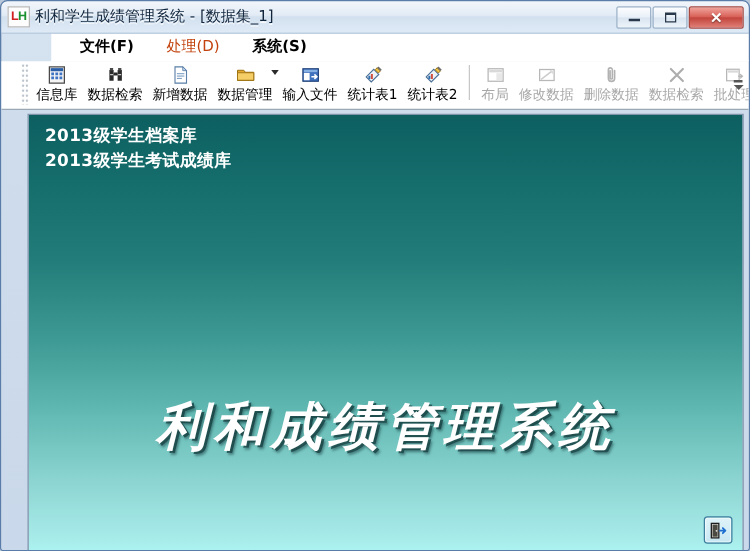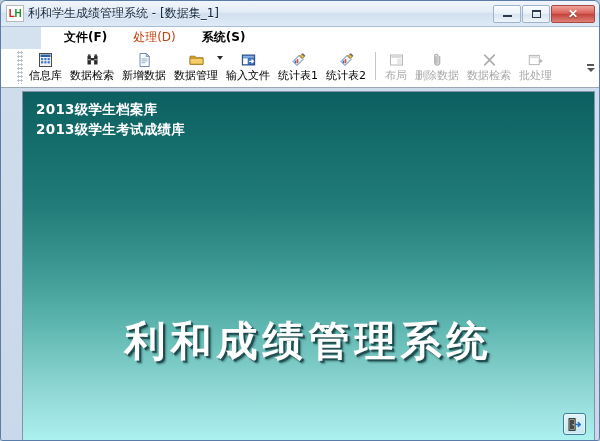--- a/index.html
+++ b/index.html
@@ -242,20 +242,21 @@
 
   #watermark {
     position: absolute;
     top: 222px;
     left: 0;
     width: 100%;
     text-align: center;
     font-family: "DejaVu Serif", "Liberation Serif", serif;
     font-size: 41px;
     font-weight: bold;
+    font-style: italic;
     letter-spacing: 5px;
     color: #ffffff;
     text-shadow:
        2px 2px 0 rgba(20,60,62,0.75),
        3px 3px 2px rgba(10,45,48,0.45);
     white-space: nowrap;
     user-select: none;
     pointer-events: none;
   }
 
@@ -393,20 +394,28 @@
 
     <div class="tb-btn disabled">
       <svg class="tb-icon" viewBox="0 0 16 16">
         <rect x="2" y="3" width="12" height="10" fill="#ffffff" stroke="#555" stroke-width="1"></rect>
         <rect x="2.9" y="3.9" width="10.2" height="2" fill="#8fa8c0"></rect>
         <rect x="8.6" y="6.6" width="4.5" height="5.5" fill="#b9c9d9"></rect>
       </svg>
       <span class="tb-label">布局</span>
     </div>
 
+    <div class="tb-btn disabled">
+      <svg class="tb-icon" viewBox="0 0 16 16">
+        <rect x="2.2" y="3.6" width="11.6" height="8.8" fill="#ffffff" stroke="#555" stroke-width="1"></rect>
+        <path d="M3.4 11.5l8.6-6.6" stroke="#6f87a0" stroke-width="1.1" fill="none"></path>
+        <path d="M11.4 3.6l2.4 2.4-1.2 1.2-2.4-2.4z" fill="#9aaec2"></path>
+      </svg>
+      <span class="tb-label">修改数据</span>
+    </div>
 
     <div class="tb-btn disabled">
       <svg class="tb-icon" viewBox="0 0 16 16">
         <path d="M10.2 4.4v6.2a2.5 2.5 0 0 1-5 0V3.9a1.6 1.6 0 0 1 3.2 0v6.4a0.9 0.9 0 0 1-1.8 0V4.6" fill="none" stroke="#4a4a4a" stroke-width="1.3" stroke-linecap="round"></path>
       </svg>
       <span class="tb-label">删除数据</span>
     </div>
 
     <div class="tb-btn disabled">
       <svg class="tb-icon" viewBox="0 0 16 16">

